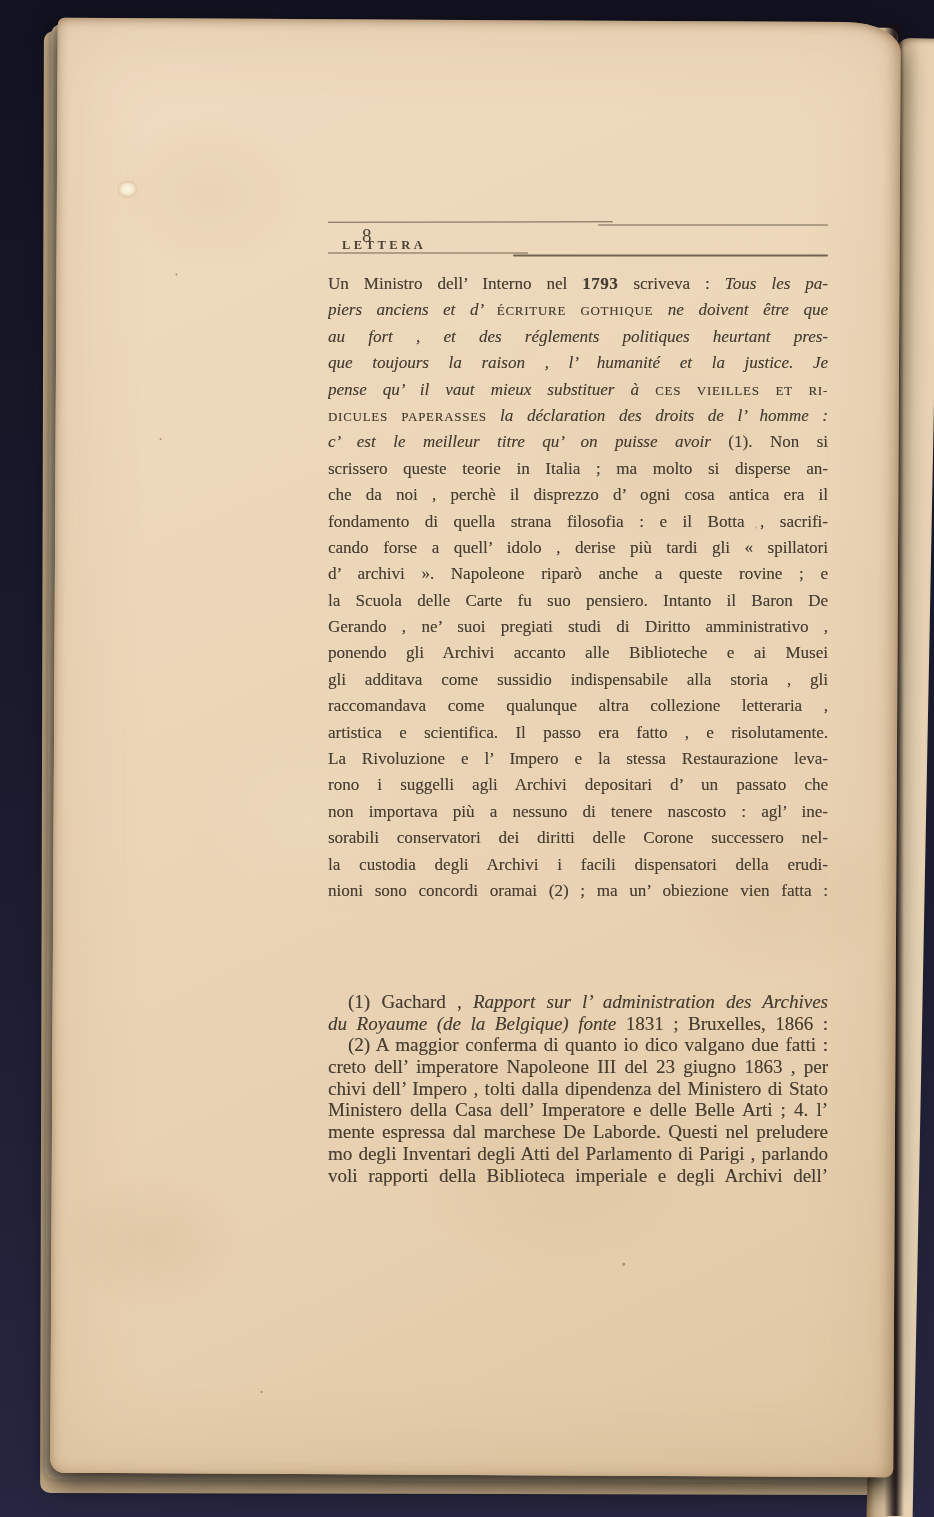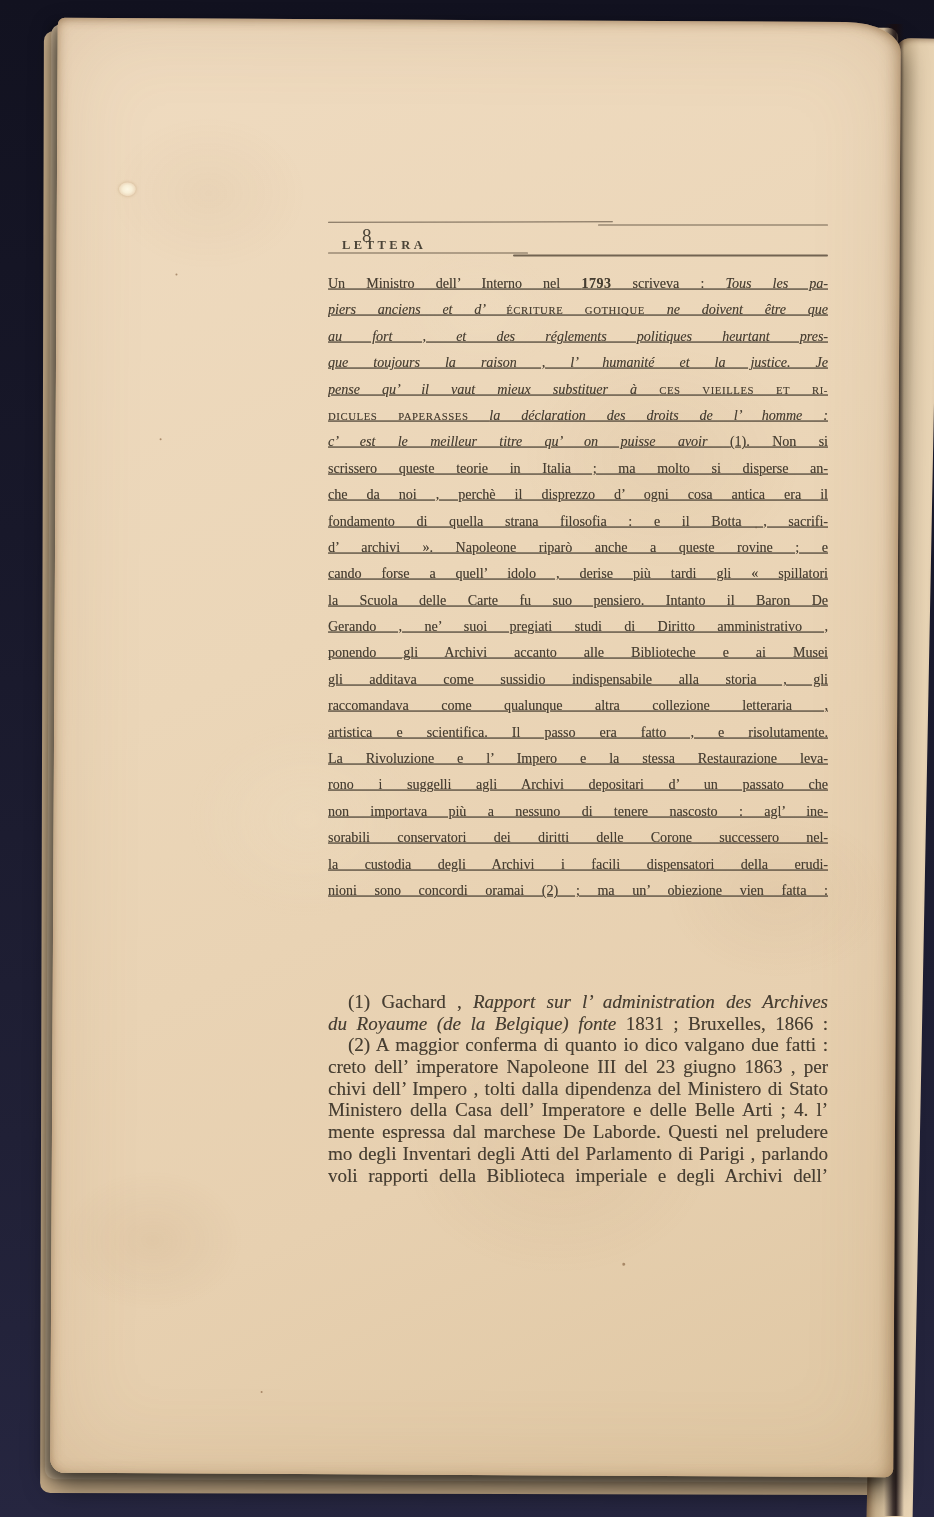--- a/index.html
+++ b/index.html
@@ -70,21 +70,21 @@
   .rule-bottom{top:232px;}
   .rule-bottom .ra{left:0;width:40%;top:0;}
   .rule-bottom .rb{left:37%;width:63%;top:2.4px;}
   .pagenum{position:absolute;left:34px;top:204px;font-size:19px;color:#4a4337;}
   .runhead{position:absolute;left:0;top:217px;width:100%;text-align:left;font-size:12.5px;font-weight:700;letter-spacing:3.5px;color:#4a4337;text-indent:14px;}
 
   .bodytext{position:absolute;left:0;top:250px;width:500px;}
   .footnotes{position:absolute;left:0;top:970px;width:500px;}
   .tline{text-align:justify;text-align-last:justify;overflow:hidden;word-spacing:1px;
          text-shadow:0.2px 0.2px 0.4px rgba(70,58,42,.45);}
-  .body-line{font-size:14px;line-height:26.4px;height:26.4px;text-decoration:underline;}
+  .body-line{font-size:17px;line-height:26.4px;height:26.4px;}
   .fn-line{font-size:19px;line-height:21.7px;height:21.7px;}
   .indent{text-indent:20px;}
   .seg-i{font-style:italic;}
   .seg-b{font-weight:700;letter-spacing:.5px;}
   .seg-sc{font-size:.76em;letter-spacing:.06em;}
 </style>
 </head>
 <body>
 
 <div class="canvas">
@@ -118,22 +118,22 @@
           <div class="tline body-line"><span class="seg-r">Un Ministro dell’ Interno nel </span><span class="seg-b">1793</span><span class="seg-r"> scriveva : </span><span class="seg-i">Tous les pa-</span></div>
           <div class="tline body-line"><span class="seg-i">piers anciens et d’ </span><span class="seg-sc">ÉCRITURE GOTHIQUE</span><span class="seg-i"> ne doivent être que</span></div>
           <div class="tline body-line"><span class="seg-i">au fort , et des réglements politiques heurtant pres-</span></div>
           <div class="tline body-line"><span class="seg-i">que toujours la raison , l’ humanité et la justice. Je</span></div>
           <div class="tline body-line"><span class="seg-i">pense qu’ il vaut mieux substituer à </span><span class="seg-sc">CES VIEILLES ET RI-</span></div>
           <div class="tline body-line"><span class="seg-sc">DICULES PAPERASSES </span><span class="seg-i">la déclaration des droits de l’ homme :</span></div>
           <div class="tline body-line"><span class="seg-i">c’ est le meilleur titre qu’ on puisse avoir </span><span class="seg-r">(1). Non si</span></div>
           <div class="tline body-line"><span class="seg-r">scrissero queste teorie in Italia ; ma molto si disperse an-</span></div>
           <div class="tline body-line"><span class="seg-r">che da noi , perchè il disprezzo d’ ogni cosa antica era il</span></div>
           <div class="tline body-line"><span class="seg-r">fondamento di quella strana filosofia : e il Botta , sacrifi-</span></div>
+          <div class="tline body-line"><span class="seg-r">cando forse a quell’ idolo , derise più tardi gli « spillatori</span></div>
           <div class="tline body-line"><span class="seg-r">d’ archivi ». Napoleone riparò anche a queste rovine ; e</span></div>
-          <div class="tline body-line"><span class="seg-r">cando forse a quell’ idolo , derise più tardi gli « spillatori</span></div>
           <div class="tline body-line"><span class="seg-r">la Scuola delle Carte fu suo pensiero. Intanto il Baron De</span></div>
           <div class="tline body-line"><span class="seg-r">Gerando , ne’ suoi pregiati studi di Diritto amministrativo ,</span></div>
           <div class="tline body-line"><span class="seg-r">ponendo gli Archivi accanto alle Biblioteche e ai Musei</span></div>
           <div class="tline body-line"><span class="seg-r">gli additava come sussidio indispensabile alla storia , gli</span></div>
           <div class="tline body-line"><span class="seg-r">raccomandava come qualunque altra collezione letteraria ,</span></div>
           <div class="tline body-line"><span class="seg-r">artistica e scientifica. Il passo era fatto , e risolutamente.</span></div>
           <div class="tline body-line"><span class="seg-r">La Rivoluzione e l’ Impero e la stessa Restaurazione leva-</span></div>
           <div class="tline body-line"><span class="seg-r">rono i suggelli agli Archivi depositari d’ un passato che</span></div>
           <div class="tline body-line"><span class="seg-r">non importava più a nessuno di tenere nascosto : agl’ ine-</span></div>
           <div class="tline body-line"><span class="seg-r">sorabili conservatori dei diritti delle Corone successero nel-</span></div>

